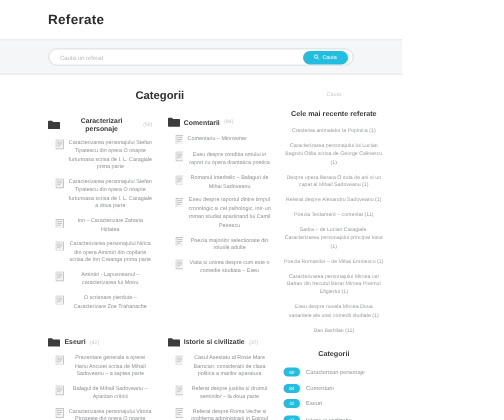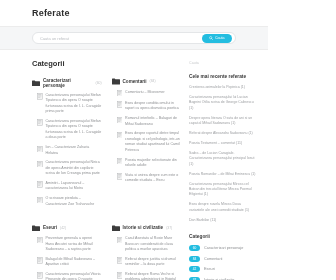--- a/index.html
+++ b/index.html
@@ -58,20 +58,21 @@
     padding: 0 4px;
   }
   .search-button .mag { display: block; }
 
   
   .content-wrap {
     display: flex;
     padding: 9px 12px 0 32px;
     gap: 8px;
     height: 230px;
+    text-align: center;
   }
   .main-col { width: 196px; }
   .aside-col { width: 88px; padding-top: 2px; }
 
   .section-title {
     font-size: 7.5px; font-weight: bold; color: #2f2f2f;
     margin-bottom: 10px;
   }
 
   .cat-grid {

